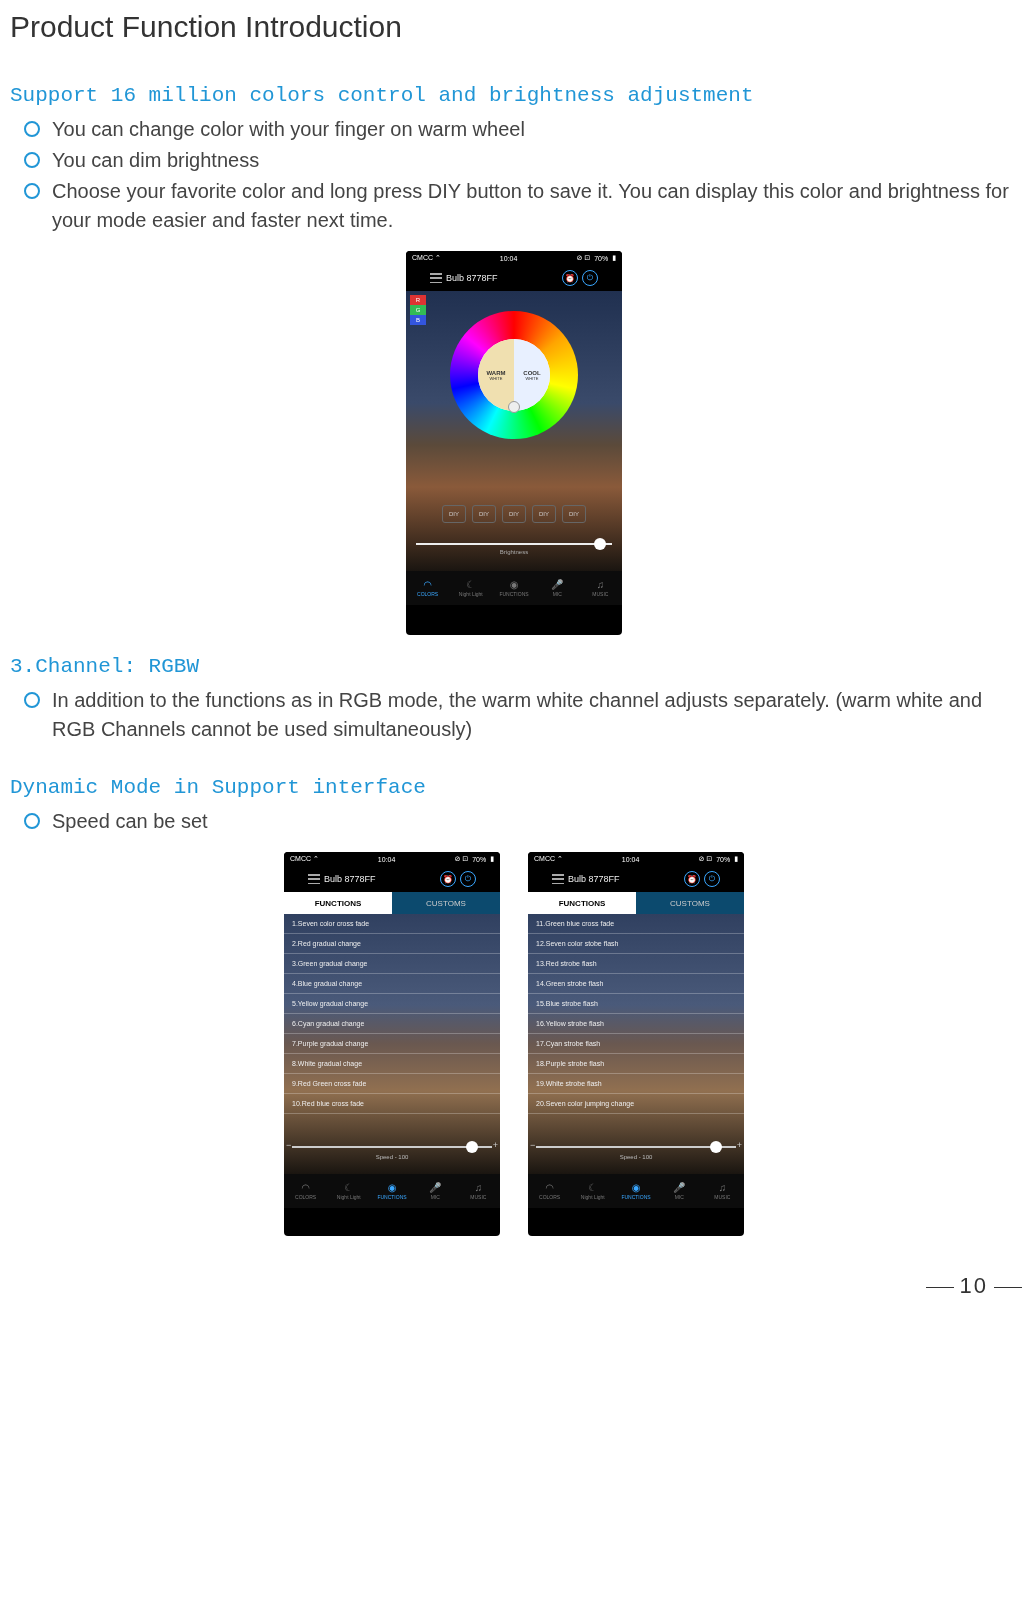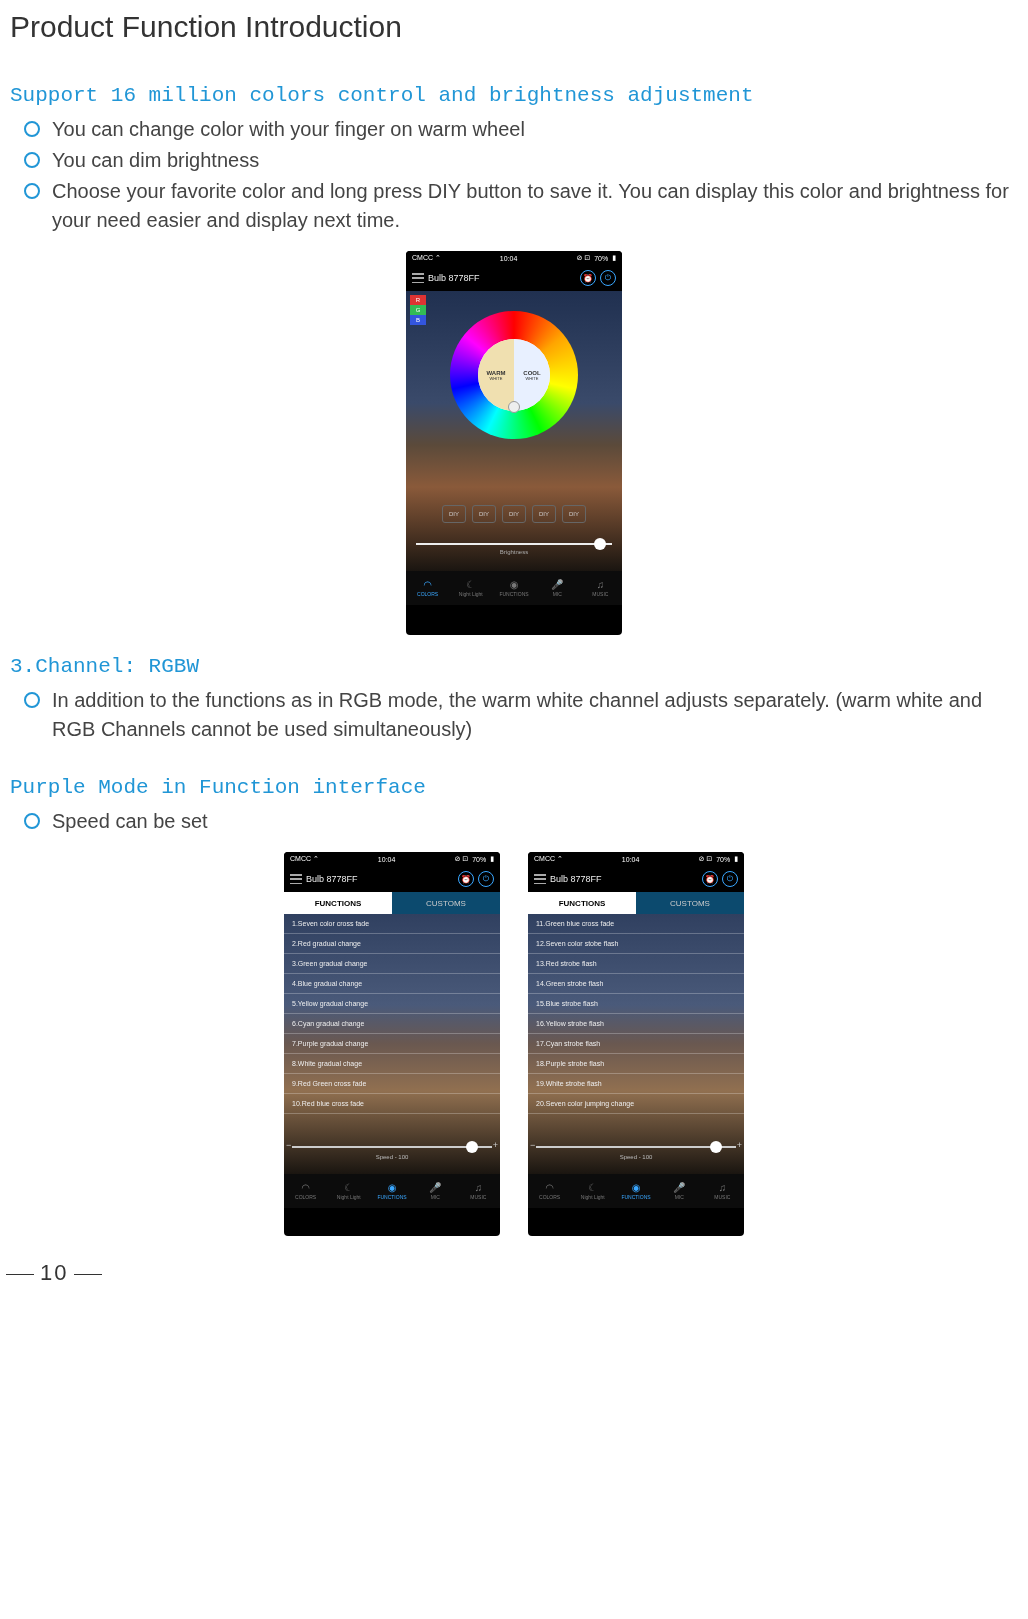--- a/index.html
+++ b/index.html
@@ -69,21 +69,21 @@
     padding: 0 6px;
     font-size: 7px;
     background: #000;
     color: #fff;
   }
   .status-bar .sb-right { display:flex; gap:4px; align-items:center; }
   .nav-bar {
     display: flex;
     align-items: center;
     height: 26px;
-    padding: 0 6px;
+    padding: 0 24px;
     background: #000;
     gap: 4px;
   }
   .menu-icon {
     width: 12px; height: 10px;
     display: flex; flex-direction: column; justify-content: space-between;
   }
   .menu-icon span { display:block; height:1.5px; background:#aaa; }
   .device-name {
     color: #eee;
@@ -192,34 +192,34 @@
     position:absolute;bottom:14px;left:8px;right:8px;
   }
   .speed-track{height:2px;background:#ccc;position:relative;}
   .speed-thumb{position:absolute;top:-5px;right:14px;width:12px;height:12px;border-radius:50%;background:#fff;}
   .speed-minus,.speed-plus{position:absolute;top:-6px;font-size:9px;color:#ccc;}
   .speed-minus{left:-6px;}
   .speed-plus{right:-6px;}
   .speed-label{text-align:center;font-size:6px;color:#bbb;margin-top:6px;}
 
   .page-number{
-    text-align:left;font-size:22px;color:#333;margin-top:24px;letter-spacing:2px;padding-bottom:20px;
+    text-align:right;font-size:22px;color:#333;margin-top:37px;letter-spacing:2px;padding-bottom:20px;
   }
   .page-number .dash{display:inline-block;width:28px;border-top:1.5px solid #333;vertical-align:middle;margin:0 6px;}
 </style>
 </head>
 <body>
 
 <h1 class="page-title">Product Function Introduction</h1>
 
 <div class="section-heading">Support 16 million colors control and brightness adjustment</div>
 <ul class="bullet-list">
   <li>You can change color with your finger on warm wheel</li>
   <li>You can dim brightness</li>
-  <li>Choose your favorite color and long press DIY button to save it. You can display this color and brightness for your need easier and display next time.</li>
+  <li>Choose your favorite color and long press DIY button to save it. You can display this color and brightness for your mode easier and faster next time.</li>
 </ul>
 
 <div class="screenshots-row">
 
   <div class="phone big">
     <div class="status-bar">
       <span><span>CMCC</span> ⌃</span>
       <span>10:04</span>
       <span class="sb-right">⊘ ⊡ <span>70%</span> ▮</span>
     </div>
@@ -291,21 +291,21 @@
   </div>
 </div>
 
 <div class="section-heading">3.Channel: RGBW</div>
 <ul class="bullet-list">
   <li>In addition to the functions as in RGB mode, the warm white channel adjusts separately. (warm white and RGB Channels cannot be used simultaneously)</li>
 </ul>
 
 <div style="height:16px"></div>
 
-<div class="section-heading">Purple Mode in Function interface</div>
+<div class="section-heading">Dynamic Mode in Support interface</div>
 <ul class="bullet-list">
   <li>Speed can be set</li>
 </ul>
 
 <div class="screenshots-row">
 
   <div class="phone small">
     <div class="status-bar">
       <span><span>CMCC</span> ⌃</span>
       <span>10:04</span>

